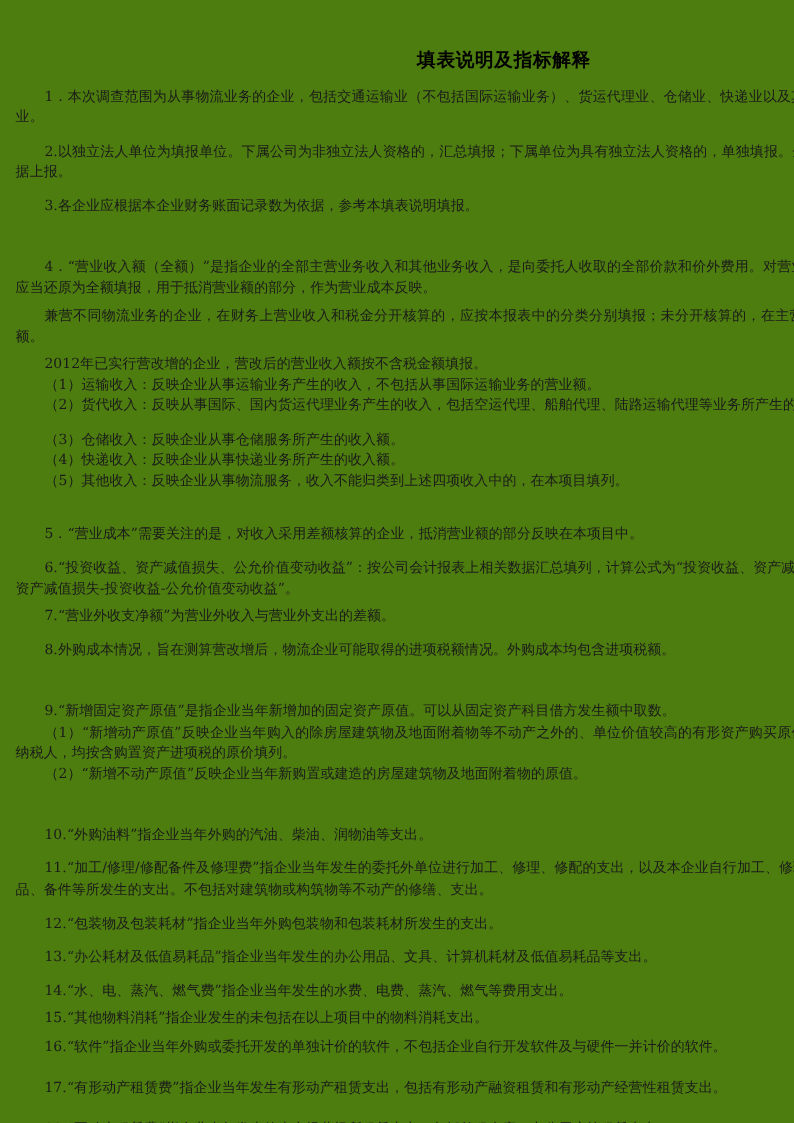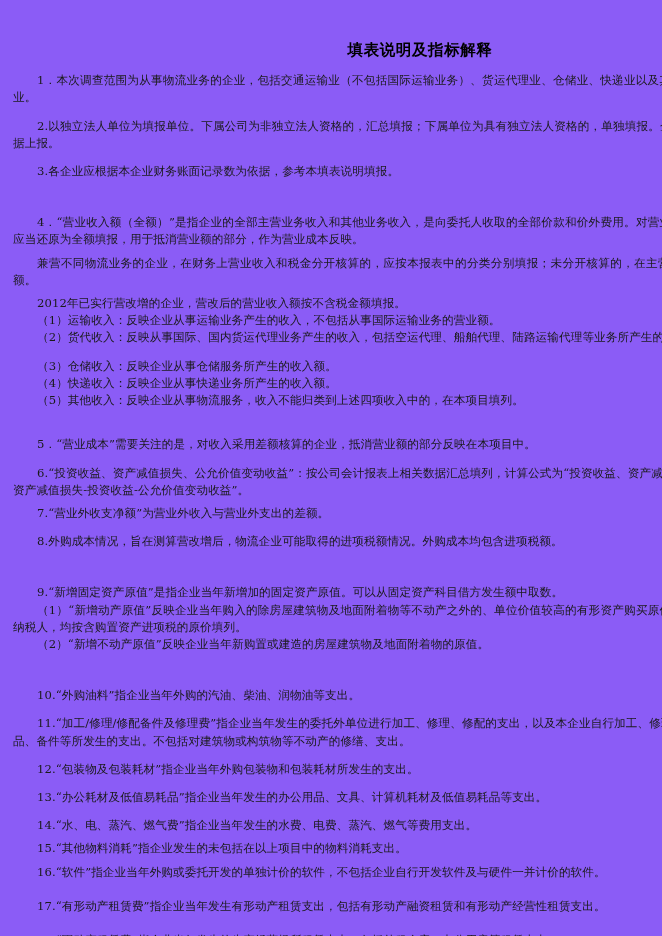--- a/index.html
+++ b/index.html
@@ -15,21 +15,21 @@
     color: #1a1a1a;
     -webkit-font-smoothing: none;
   }
 
   
   .page {
     position: relative;
     width: 662px;
     height: 936px;
     overflow: hidden;
-    background: #8b5cf6;
+    background: #4d7c0f;
   }
   .doc {
     position: absolute;
     top: 0;
     left: 0;
     width: 820px;       
     padding: 0;
   }
 
   .doc-title {

